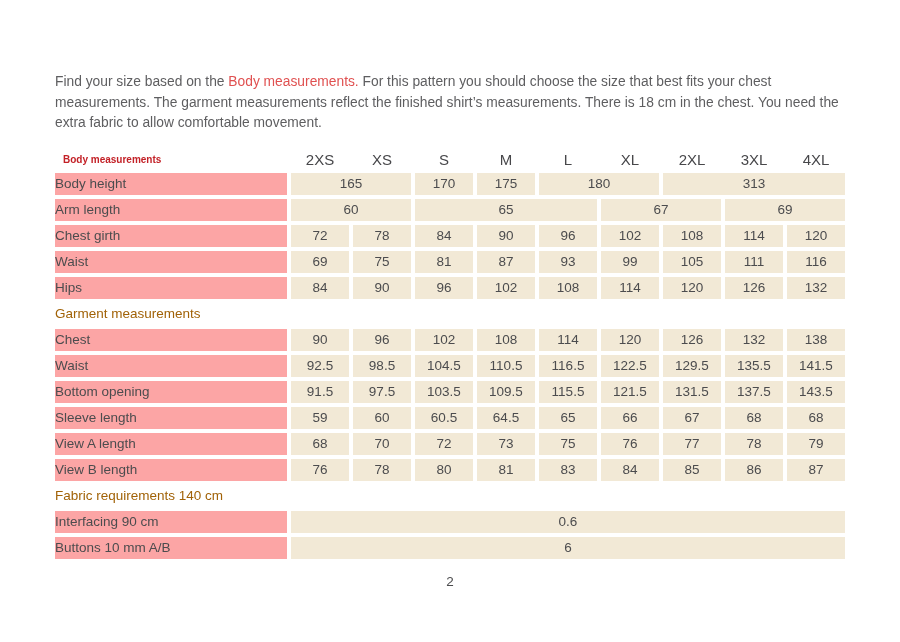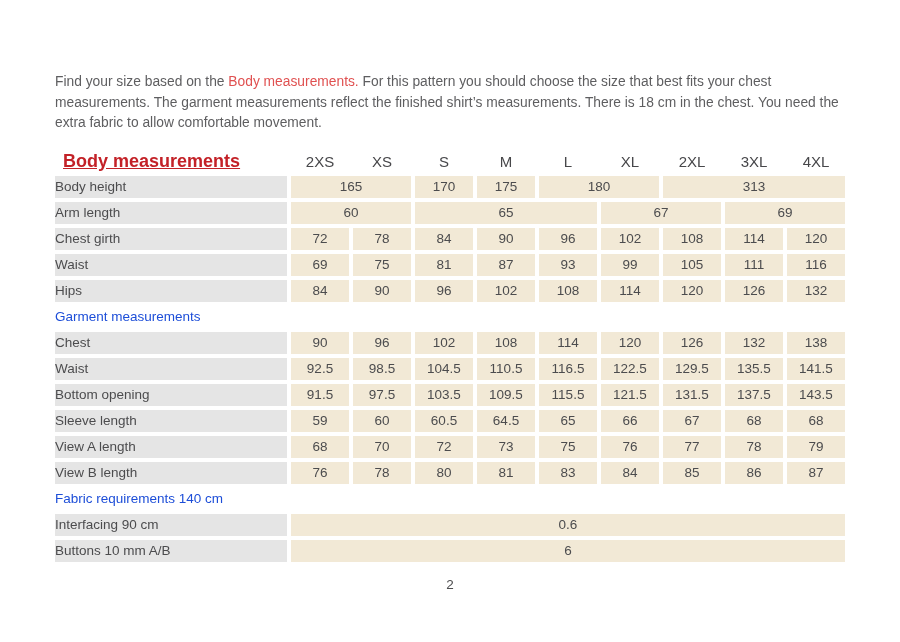--- a/index.html
+++ b/index.html
@@ -27,31 +27,31 @@
     border-collapse:separate; border-spacing:4px;
     margin-left:-4px; width:794px; table-layout:fixed;
     font-size:13.5px;
   }
   table.meas th {
     font-weight:400; color:#47474A; text-align:center;
     height:18px; padding:0; vertical-align:middle; font-size:15px;
   }
   table.meas th.rowhead {
     text-align:left; padding-left:8px;
-    color:#C32127; font-weight:700; font-size:18px;text-decoration:underline;
+    color:#C32127; font-weight:700; font-size:10px;
   }
   table.meas td { height:22px; padding:0; vertical-align:middle; }
   td.val {
     background:#F2E9D6; text-align:center; color:#4C4C4E;
   }
   td.row-label {
-    background:#e5e5e5; text-align:left; padding-left:8px; color:#4C4C4E;
+    background:#fca5a5; text-align:left; padding-left:8px; color:#4C4C4E;
   }
   td.section-label {
-    background:none; text-align:left; padding-left:8px; color:#1d4ed8;margin-top:48px;
+    background:none; text-align:left; padding-left:8px; color:#a16207;margin-top:48px;
   }
 
   .page-number {
     margin-top:11px; text-align:center;
     font-size:13.5px; color:#4C4C4E;
   }
 </style>
 </head>
 <body>
 

